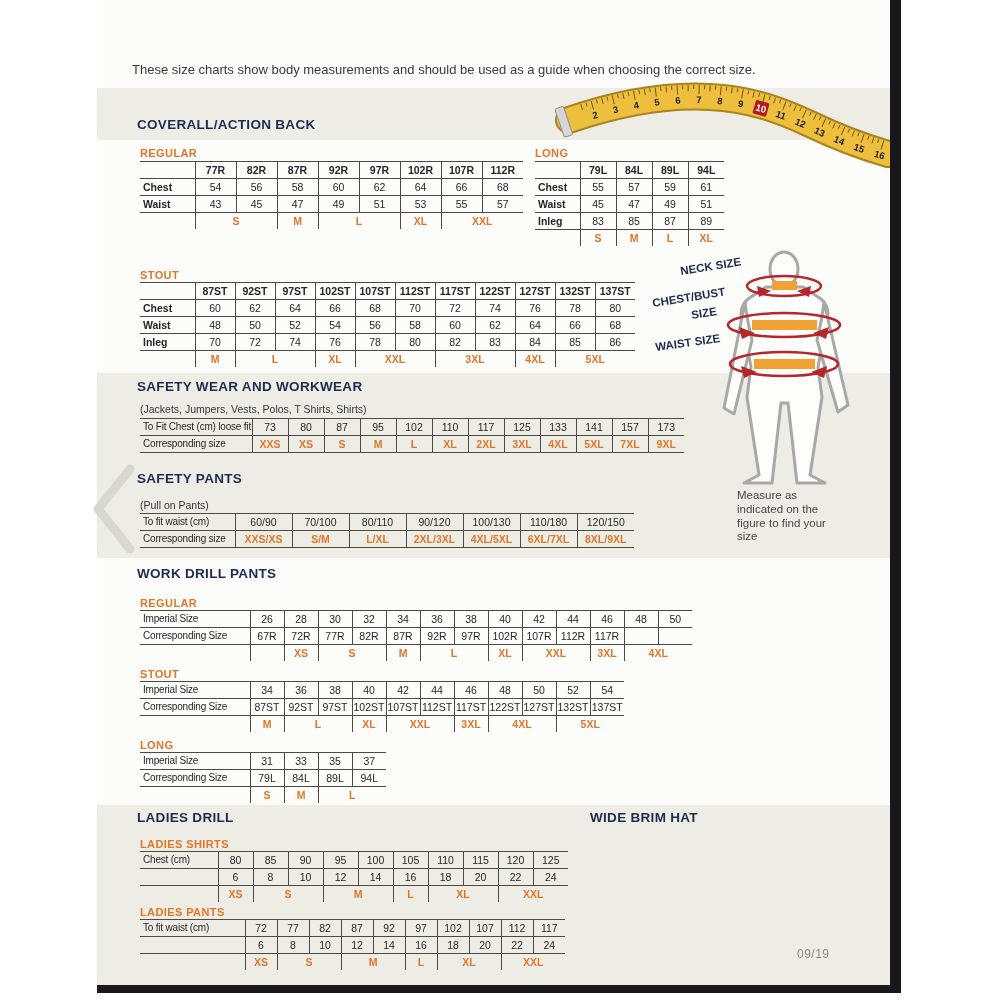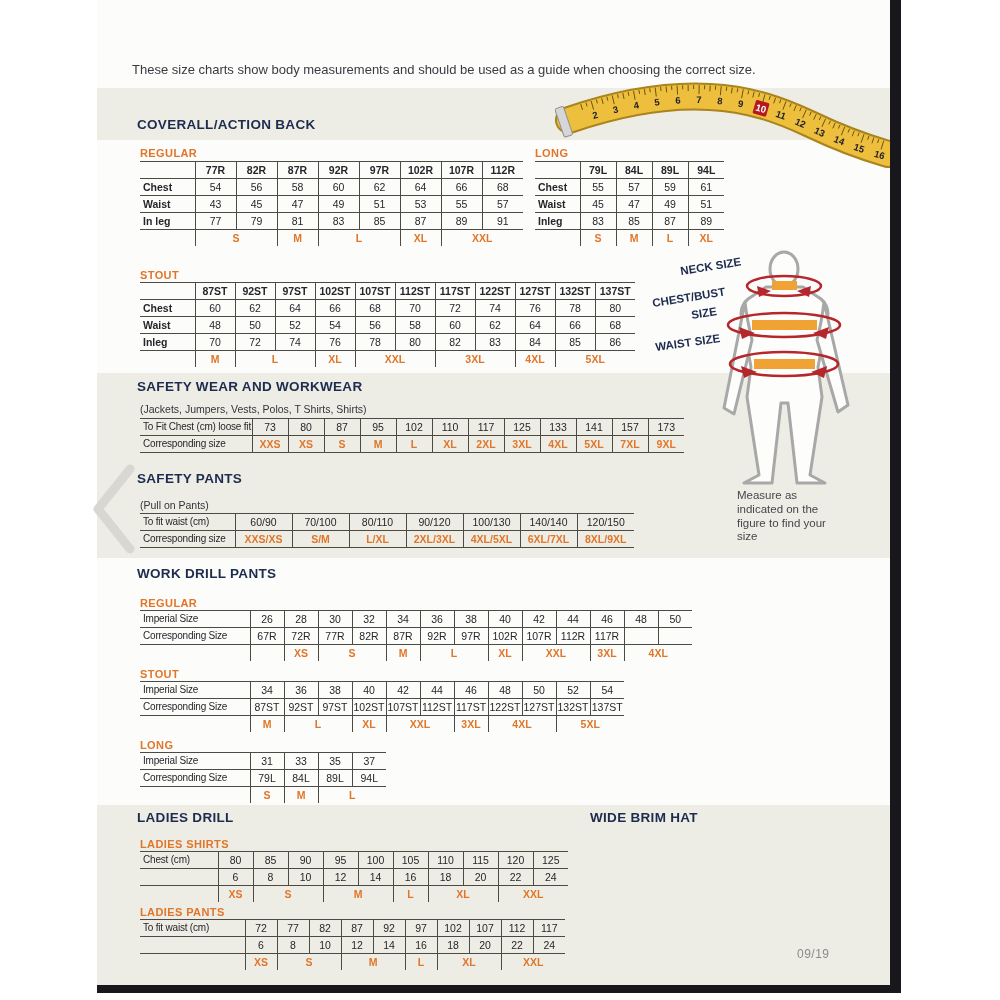--- a/index.html
+++ b/index.html
@@ -203,31 +203,20 @@
               <td class="lbl">Waist</td>
               <td class="">43</td>
               <td class="">45</td>
               <td class="">47</td>
               <td class="">49</td>
               <td class="">51</td>
               <td class="">53</td>
               <td class="">55</td>
               <td class="">57</td>
             </tr>
-            <tr>
-              <td class="lbl">In leg</td>
-              <td class="">77</td>
-              <td class="">79</td>
-              <td class="">81</td>
-              <td class="">83</td>
-              <td class="">85</td>
-              <td class="">87</td>
-              <td class="">89</td>
-              <td class="">91</td>
-            </tr>
             <tr class="grp">
               <td class="lbl"></td>
               <td colspan="2">S</td>
               <td colspan="1">M</td>
               <td colspan="2">L</td>
               <td colspan="1">XL</td>
               <td colspan="2">XXL</td>
             </tr>
           </tbody>
         </table>
@@ -438,21 +427,21 @@
             <col style="width:57px">
           </colgroup>
           <tbody>
             <tr>
               <td class="lbl">To fit waist (cm)</td>
               <td class="">60/90</td>
               <td class="">70/100</td>
               <td class="">80/110</td>
               <td class="">90/120</td>
               <td class="">100/130</td>
-              <td class="">140/140</td>
+              <td class="">110/180</td>
               <td class="">120/150</td>
             </tr>
             <tr>
               <td class="lbl">Corresponding size</td>
               <td class="o">XXS/XS</td>
               <td class="o">S/M</td>
               <td class="o">L/XL</td>
               <td class="o">2XL/3XL</td>
               <td class="o">4XL/5XL</td>
               <td class="o">6XL/7XL</td>

